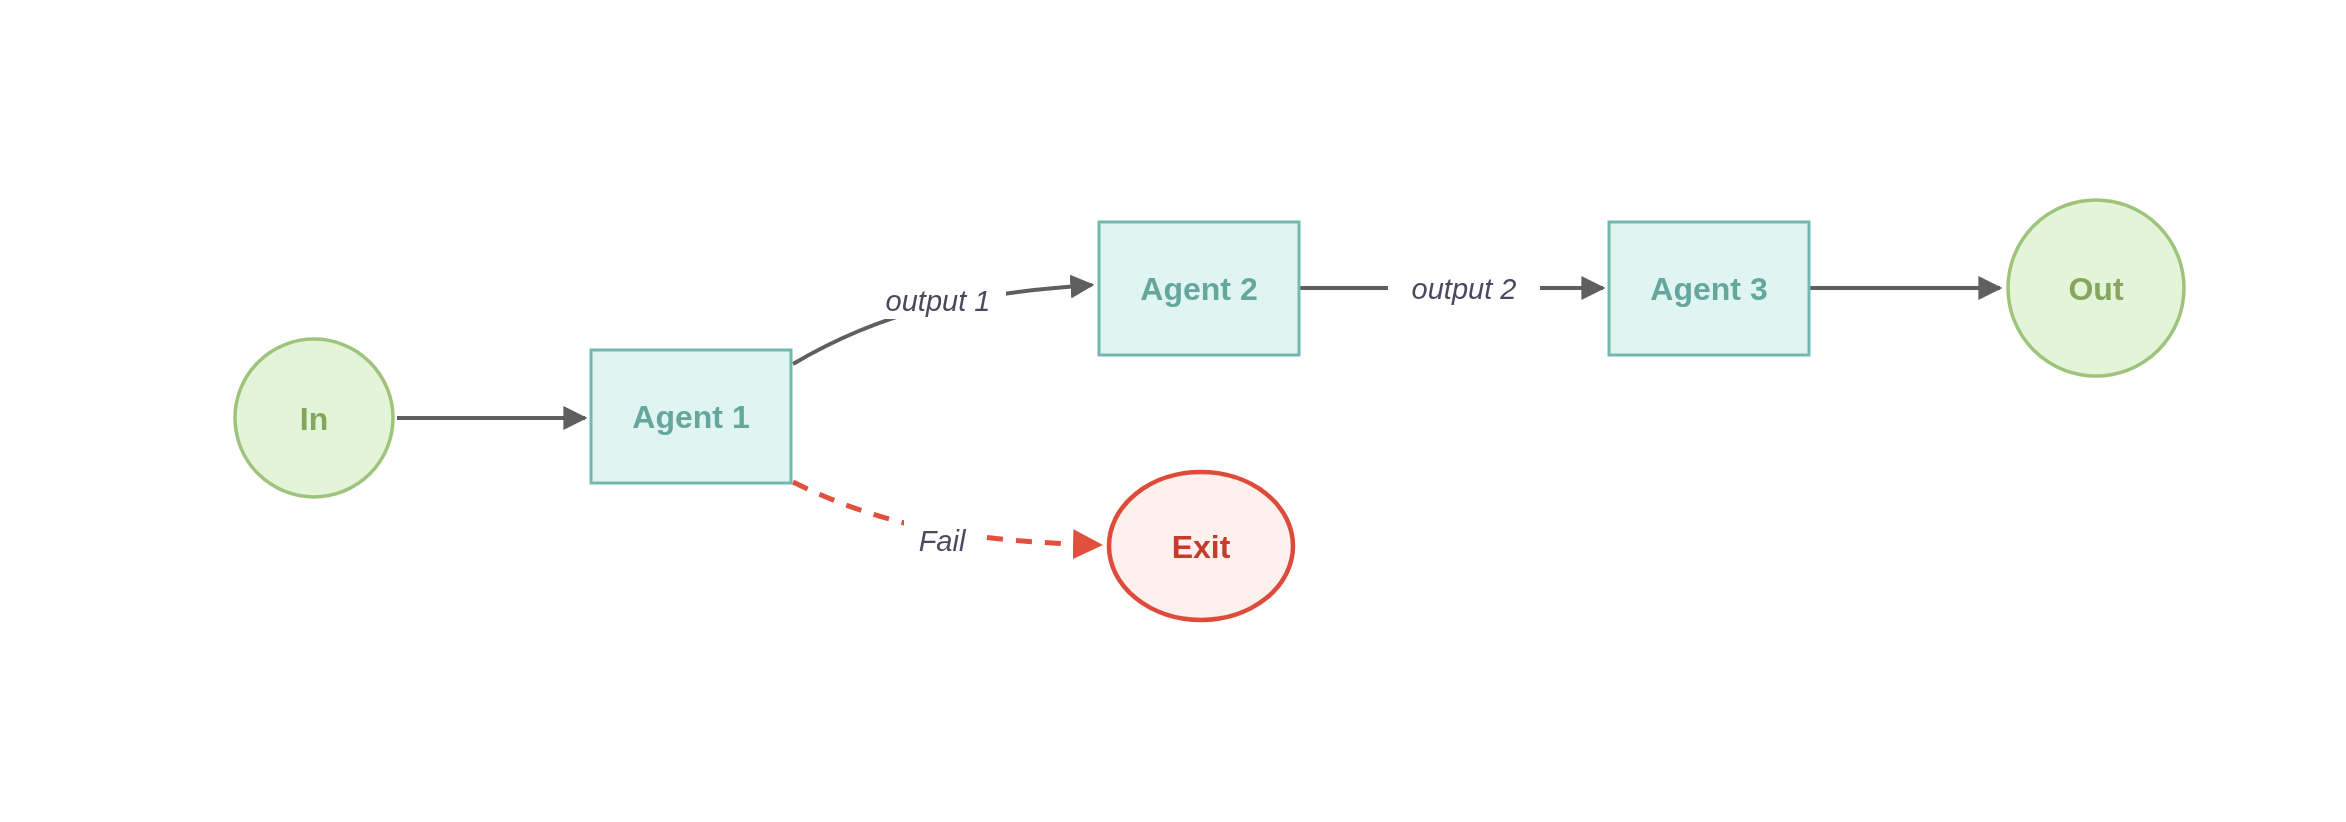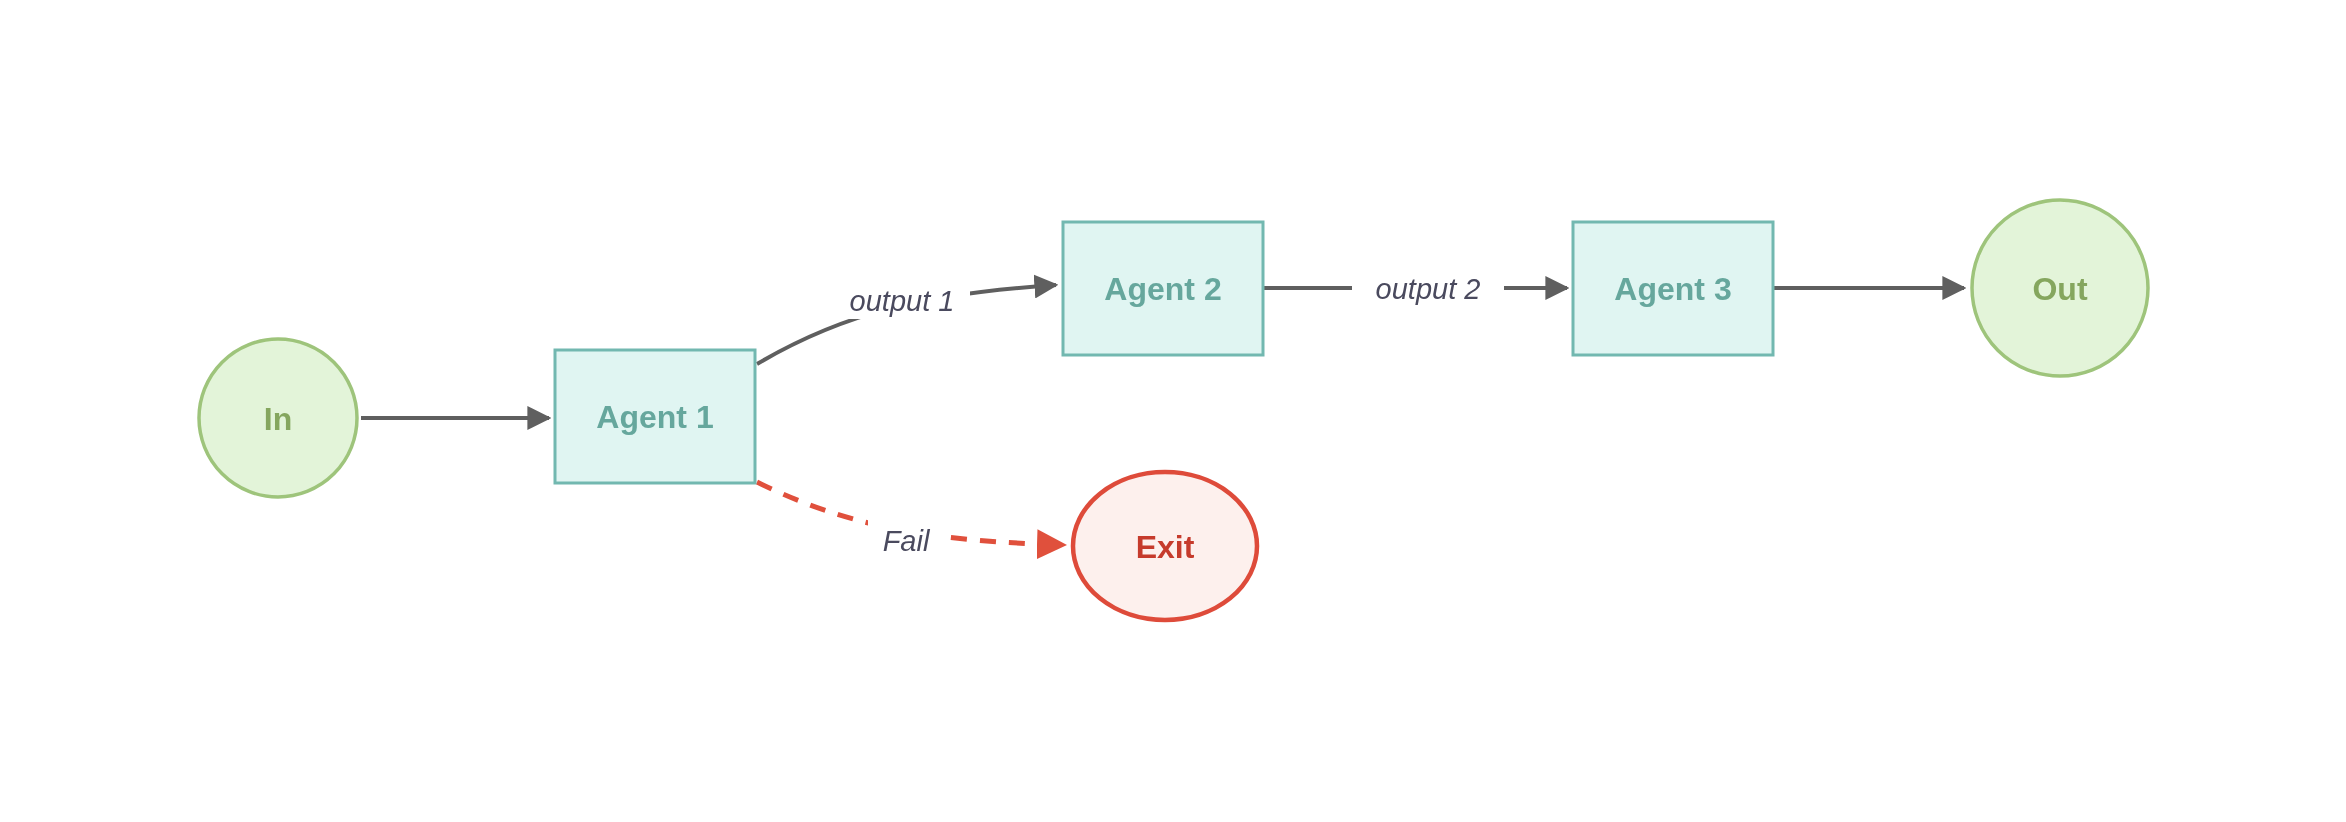--- a/index.html
+++ b/index.html
@@ -9,20 +9,21 @@
     width: 2346px;
     height: 822px;
     overflow: hidden;
     font-family: "Liberation Sans", sans-serif;
   }
   .canvas {
     position: relative;
     width: 1938px;
     height: 822px;
     background: #ffffff;
+    padding-left: 36px;
   }
   svg { display: block; }
   .node-label {
     font-family: "Liberation Sans", sans-serif;
     font-weight: bold;
     font-size: 32px;
     text-anchor: middle;
     dominant-baseline: central;
   }
   .edge-label {

